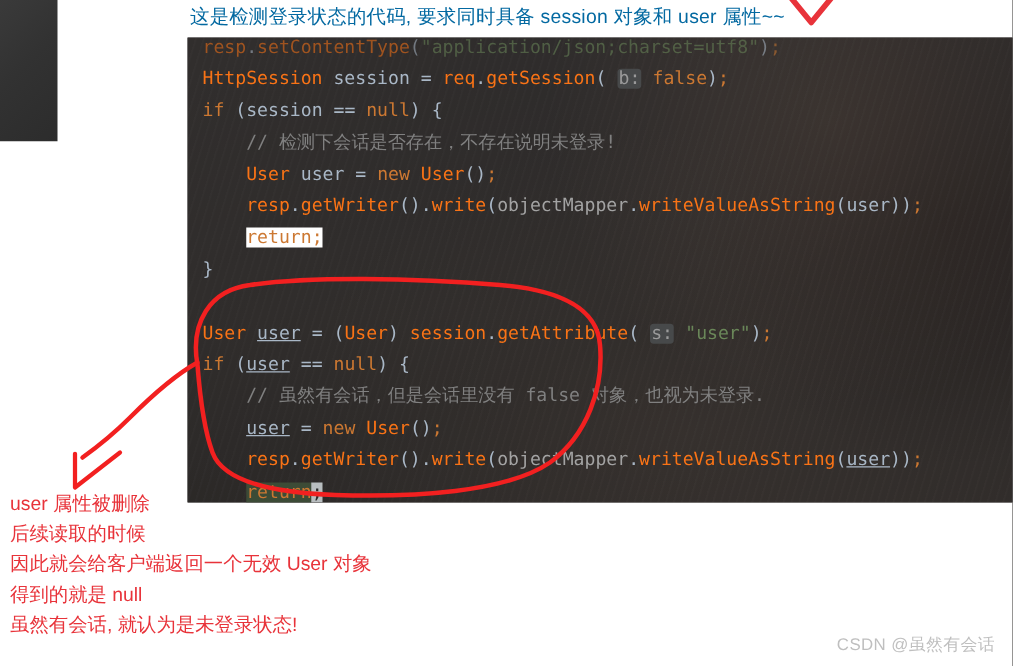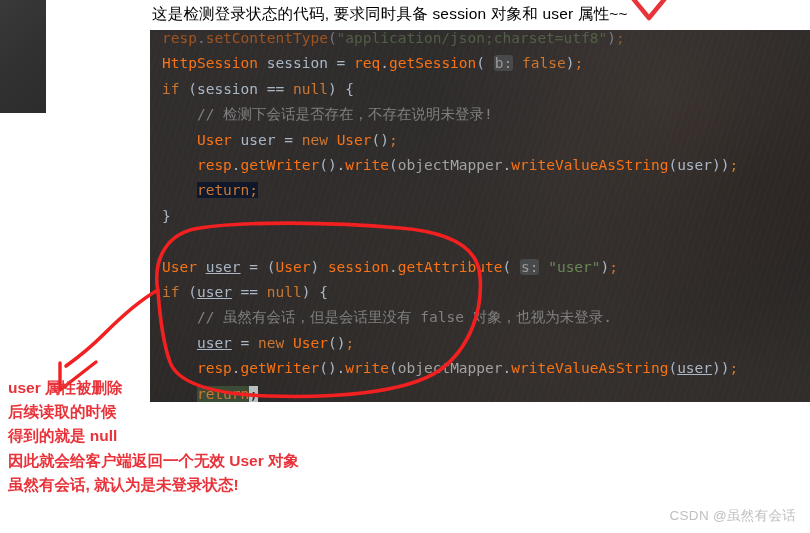--- a/index.html
+++ b/index.html
@@ -11,21 +11,21 @@
     overflow:hidden;
   }
   
   #stray-panel{
     position:absolute;left:0;top:0;width:46px;height:113px;
     background:linear-gradient(135deg,#3a3a3a 0%,#323232 45%,#2c2c2c 100%);
   }
   
   #headline{
     position:absolute;left:152px;top:4px;width:640px;
-    color:#000000;font-size:15.5px;line-height:20px;
+    color:#0369a1;font-size:15.5px;line-height:20px;
     white-space:nowrap;font-weight:500;
     letter-spacing:0.2px;
   }
   
   #tick{position:absolute;left:622px;top:-12px;width:54px;height:36px;}
   
   #code-panel{
     position:absolute;left:150px;top:30px;width:660px;height:372px;
     overflow:hidden;
     background:#2f2d2c;
@@ -52,31 +52,31 @@
     color:#a9b7c6;white-space:pre;
   }
   .kw{color:#cc7832;}
   .pl{color:#a9b7c6;}
   .id{color:#f97316;}
   .fld{color:#a3a3a3;}
   .str{color:#6a8759;}
   .cmt{color:#808080;}
   .hint{color:#9a9a9a;background:#47494a;border-radius:3px;padding:0 1px;}
   .ul{text-decoration:underline;text-decoration-color:#a9b7c6;}
-  .sel{background:#0f172a;}
+  .sel{background:#ffffff;}
   .sel2{background:#3c4b36;}
   .caret{background:#b8bdbf;color:#2b2b2b;}
   .dim{opacity:.55;}
   
   #ink{position:absolute;left:0;top:0;width:810px;height:533px;pointer-events:none;}
   
   #note{
-    position:absolute;left:8px;top:376px;width:420px;
+    position:absolute;left:8px;top:392px;width:420px;
     color:#e8333a;font-size:15.5px;line-height:24.2px;
-    font-weight:700;white-space:nowrap;
+    font-weight:400;white-space:nowrap;
   }
   
   #watermark{
     position:absolute;right:14px;bottom:8px;
     color:#bfbfbf;font-size:13.5px;letter-spacing:.3px;
   }
 </style>
 </head>
 <body>
 
@@ -119,18 +119,18 @@
   <path d="M158 290 C140 300 120 318 104 334 C92 346 80 356 66 366" fill="none" stroke="#f22020" stroke-width="3.6" stroke-linecap="round" stroke-linejoin="round"></path>
   <path d="M60 363 L60 390 M60 390 L96 362" fill="none" stroke="#f22020" stroke-width="3.4" stroke-linecap="round" stroke-linejoin="round"></path>
 
   <path d="M275 183 C330 188 400 210 445 252 C480 288 485 330 455 360
            C430 386 360 394 300 393" fill="none" stroke="#f22020" stroke-width="3.4" stroke-linecap="round" opacity="0"></path>
 </svg>
 
 <div id="note">
   <div>user 属性被删除</div>
   <div>后续读取的时候</div>
+  <div>因此就会给客户端返回一个无效 User 对象</div>
   <div>得到的就是 null</div>
-  <div>因此就会给客户端返回一个无效 User 对象</div>
   <div>虽然有会话, 就认为是未登录状态!</div>
 </div>
 
 <div id="watermark">CSDN @虽然有会话</div>
 
 </body></html>

